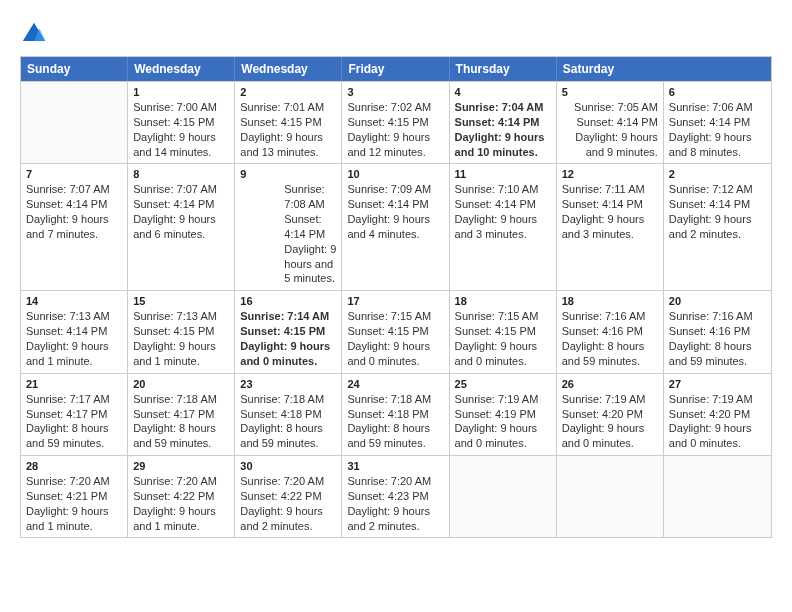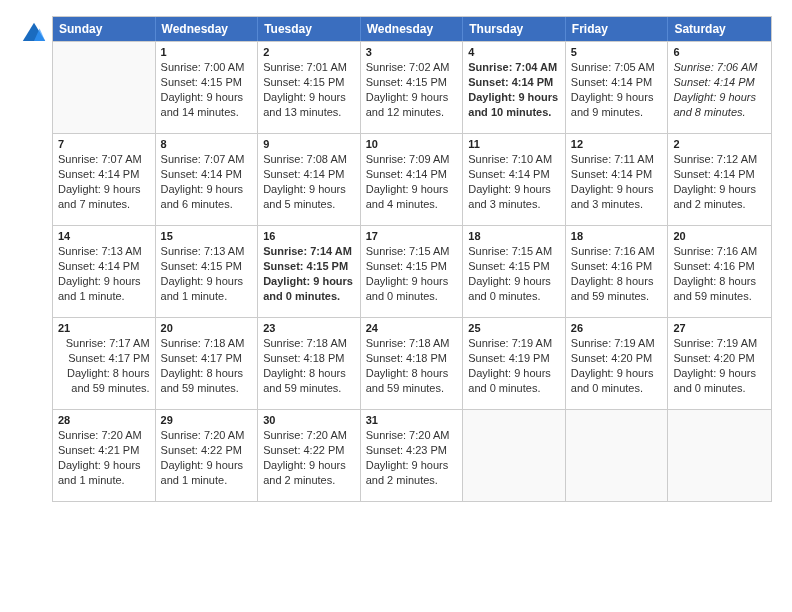--- a/index.html
+++ b/index.html
@@ -8,21 +8,21 @@
       background: #fff;
       width: 792px;
       height: 612px;
       overflow: hidden;
     }
     .page {
       width: 792px;
       height: 512px;
       padding: 16px 20px 10px 20px;
       display: flex;
-      flex-direction: row;
+      flex-direction: column;
     }
     .header {
       display: flex;
       align-items: flex-start;
       justify-content: space-between;
       margin-bottom: 8px;
     }
     .logo {
       display: flex;
       align-items: center;
@@ -126,24 +126,23 @@
     <div class="title-block">
       <div class="month-title"></div>
       <div class="subtitle"></div>
     </div>
   </div>
 
   <div class="calendar">
     <div class="cal-header">
     <div class="cal-header-cell">Sunday</div>
         <div class="cal-header-cell">Wednesday</div>
-        <div class="cal-header-cell">Tuesday</div>
         <div class="cal-header-cell">Wednesday</div>
+        <div class="cal-header-cell">Friday</div>
         <div class="cal-header-cell">Thursday</div>
-        <div class="cal-header-cell">Friday</div>
         <div class="cal-header-cell">Saturday</div>
       </div>
     <div class="cal-body">
     <div class="cal-row">
           <div class="cal-cell empty"></div>
           <div class="cal-cell">
             <div class="day-num">1</div>
             <div class="day-info" style="white-space: pre-line;">Sunrise: 7:00 AM
 Sunset: 4:15 PM
 Daylight: 9 hours and 14 minutes.</div>
@@ -161,47 +160,47 @@
 Daylight: 9 hours and 12 minutes.</div>
           </div>
           <div class="cal-cell">
             <div class="day-num">4</div>
             <div class="day-info" style="white-space: pre-line; font-weight: bold;">Sunrise: 7:04 AM
 Sunset: 4:14 PM
 Daylight: 9 hours and 10 minutes.</div>
           </div>
           <div class="cal-cell">
             <div class="day-num">5</div>
-            <div class="day-info" style="white-space: pre-line;">Sunrise: 7:05 AM
+            <div class="day-info" style="white-space: pre-line; text-align: right;">Sunrise: 7:05 AM
 Sunset: 4:14 PM
 Daylight: 9 hours and 9 minutes.</div>
           </div>
           <div class="cal-cell">
             <div class="day-num">6</div>
-            <div class="day-info" style="white-space: pre-line; font-style: italic;">Sunrise: 7:06 AM
+            <div class="day-info" style="white-space: pre-line;">Sunrise: 7:06 AM
 Sunset: 4:14 PM
 Daylight: 9 hours and 8 minutes.</div>
           </div>
         </div>
         <div class="cal-row">
           <div class="cal-cell">
             <div class="day-num">7</div>
             <div class="day-info" style="white-space: pre-line;">Sunrise: 7:07 AM
 Sunset: 4:14 PM
 Daylight: 9 hours and 7 minutes.</div>
           </div>
           <div class="cal-cell">
             <div class="day-num">8</div>
             <div class="day-info" style="white-space: pre-line;">Sunrise: 7:07 AM
 Sunset: 4:14 PM
 Daylight: 9 hours and 6 minutes.</div>
           </div>
           <div class="cal-cell">
             <div class="day-num">9</div>
-            <div class="day-info" style="white-space: pre-line;">Sunrise: 7:08 AM
+            <div class="day-info" style="white-space: pre-line; margin-left: 44px;">Sunrise: 7:08 AM
 Sunset: 4:14 PM
 Daylight: 9 hours and 5 minutes.</div>
           </div>
           <div class="cal-cell">
             <div class="day-num">10</div>
             <div class="day-info" style="white-space: pre-line;">Sunrise: 7:09 AM
 Sunset: 4:14 PM
 Daylight: 9 hours and 4 minutes.</div>
           </div>
           <div class="cal-cell">
@@ -263,21 +262,21 @@
           <div class="cal-cell">
             <div class="day-num">20</div>
             <div class="day-info" style="white-space: pre-line;">Sunrise: 7:16 AM
 Sunset: 4:16 PM
 Daylight: 8 hours and 59 minutes.</div>
           </div>
         </div>
         <div class="cal-row">
           <div class="cal-cell">
             <div class="day-num">21</div>
-            <div class="day-info" style="white-space: pre-line; text-align: right;">Sunrise: 7:17 AM
+            <div class="day-info" style="white-space: pre-line;">Sunrise: 7:17 AM
 Sunset: 4:17 PM
 Daylight: 8 hours and 59 minutes.</div>
           </div>
           <div class="cal-cell">
             <div class="day-num">20</div>
             <div class="day-info" style="white-space: pre-line;">Sunrise: 7:18 AM
 Sunset: 4:17 PM
 Daylight: 8 hours and 59 minutes.</div>
           </div>
           <div class="cal-cell">

